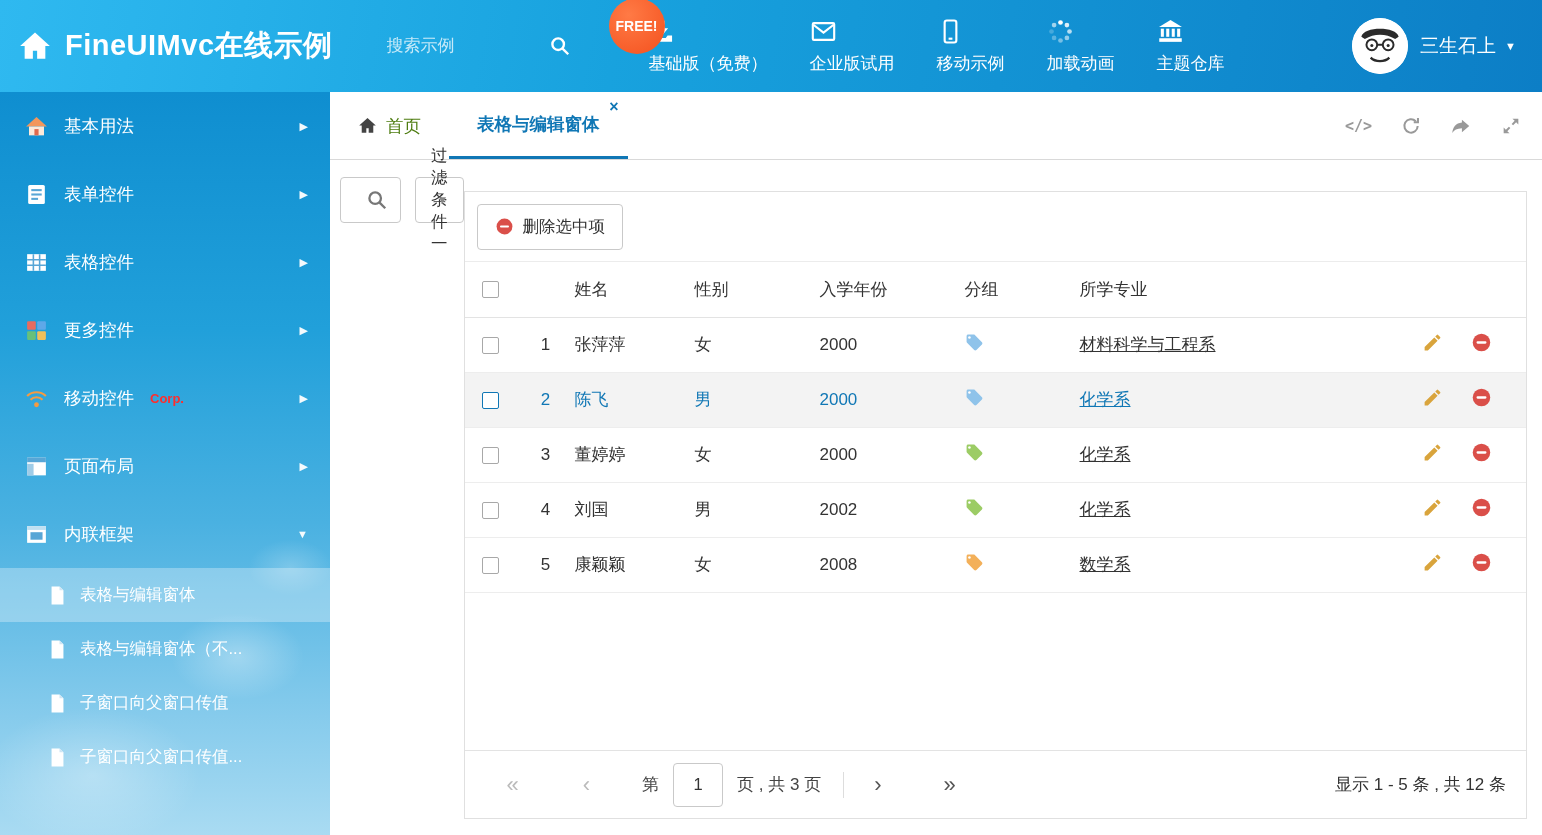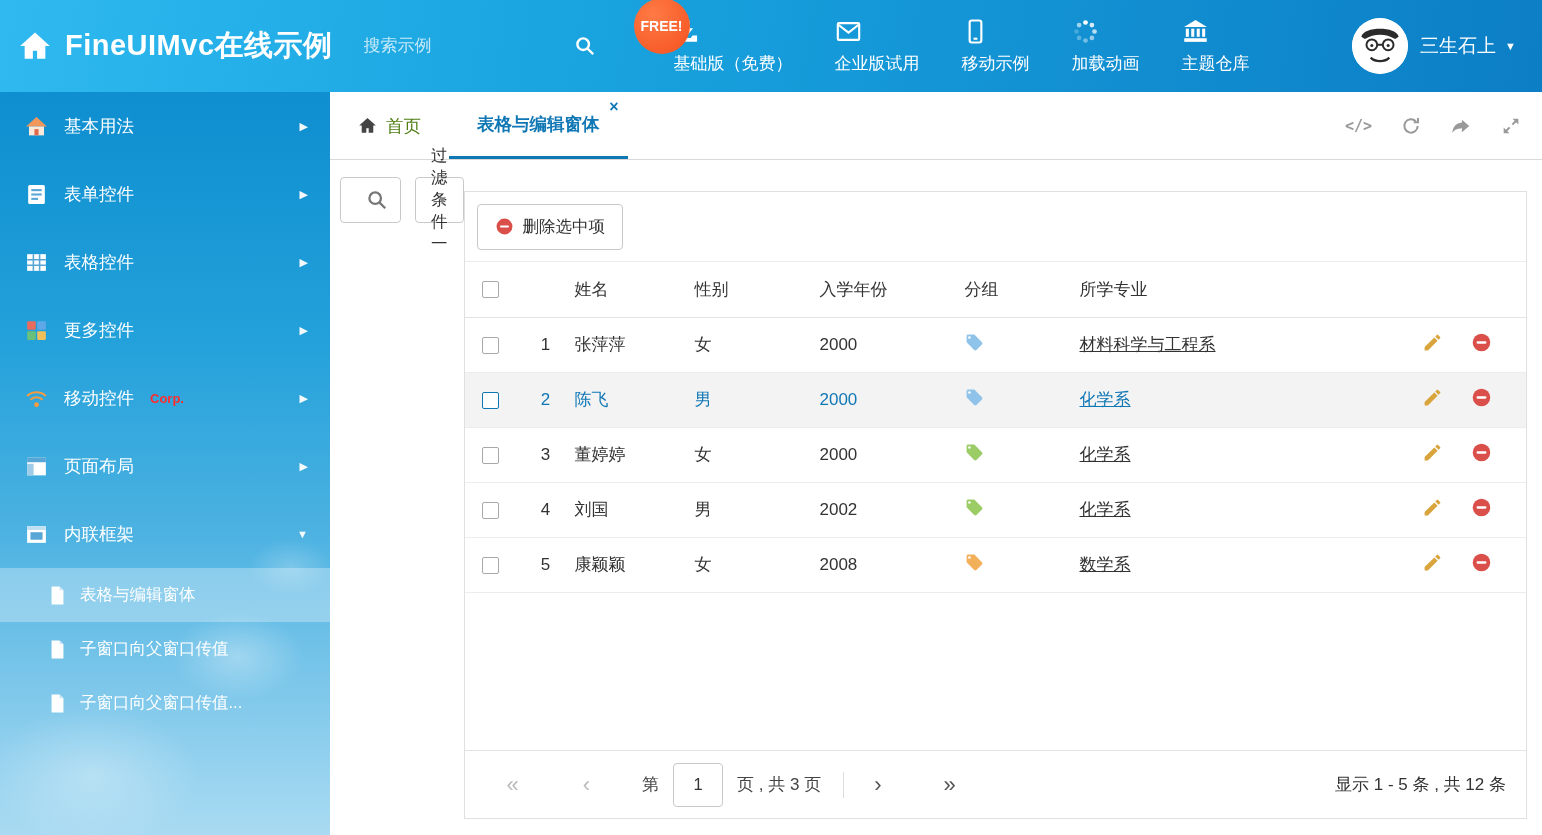--- a/index.html
+++ b/index.html
@@ -6,21 +6,21 @@
   html,body { width:1542px; height:835px; overflow:hidden; }
   body { font-family:"Liberation Sans","DejaVu Sans",sans-serif; color:#333; background:#fff; }
   .app { width:1542px; height:835px; display:flex; flex-direction:column; }
 
   
   .topbar { height:92px; flex:0 0 92px; position:relative; display:flex; align-items:center;
     background:linear-gradient(100deg,#2fb9f0 0%,#18a2de 40%,#0c7ec6 100%); color:#fff; }
   .logo-home { margin-left:18px; width:34px; height:34px; cursor:pointer; }
   .logo-home svg { width:100%; height:100%; }
   .app-title { font-size:29px; font-weight:bold; margin-left:13px; letter-spacing:.5px; }
-  .hd-search { margin-left:31px; display:flex; align-items:center;gap:48px; }
+  .hd-search { margin-left:54px; display:flex; align-items:center; }
   .hd-search input { width:150px; background:transparent; border:none; outline:none;
     color:#fff; font-size:17px; font-family:inherit; }
   .hd-search input::placeholder { color:rgba(255,255,255,.75); }
   .hd-search .mag { width:22px; height:22px; margin-left:12px; color:#fff; cursor:pointer; }
   .hd-nav { display:flex; margin-left:78px; gap:42px; align-items:flex-start; position:relative; }
   .hd-nav-item { display:flex; flex-direction:column; align-items:flex-start; gap:7px; cursor:pointer; position:relative; }
   .hd-nav-item .nicon { width:27px; height:27px; color:#fff; }
   .hd-nav-item .nicon svg { width:100%; height:100%; }
   .hd-nav-item .nlabel { font-size:17px; white-space:nowrap; }
   .free-badge { position:absolute; left:-40px; top:-20px; width:56px; height:56px; border-radius:50%;
@@ -309,20 +309,29 @@
       </div>
 
       <div class="submenu-item active" data-name="sidebar-subitem-grid-edit-window">
         <span class="ficon" data-name="file-icon">
           <svg viewBox="0 0 24 26">
               <path d="M4.5 1.5h10l5 5v18h-15z" fill="#ffffff"></path>
               <path d="M14.5 1.5v5h5z" fill="#cfe6f4"></path>
             </svg>
         </span>
         <span class="slabel" data-name="sidebar-subitem-label">表格与编辑窗体</span>
+      </div>
+      <div class="submenu-item" data-name="sidebar-subitem-grid-edit-window-2">
+        <span class="ficon" data-name="file-icon">
+          <svg viewBox="0 0 24 26">
+              <path d="M4.5 1.5h10l5 5v18h-15z" fill="#ffffff"></path>
+              <path d="M14.5 1.5v5h5z" fill="#cfe6f4"></path>
+            </svg>
+        </span>
+        <span class="slabel" data-name="sidebar-subitem-label">表格与编辑窗体（不...</span>
       </div>
       <div class="submenu-item" data-name="sidebar-subitem-child-to-parent">
         <span class="ficon" data-name="file-icon">
           <svg viewBox="0 0 24 26">
               <path d="M4.5 1.5h10l5 5v18h-15z" fill="#ffffff"></path>
               <path d="M14.5 1.5v5h5z" fill="#cfe6f4"></path>
             </svg>
         </span>
         <span class="slabel" data-name="sidebar-subitem-label">子窗口向父窗口传值</span>
       </div>

